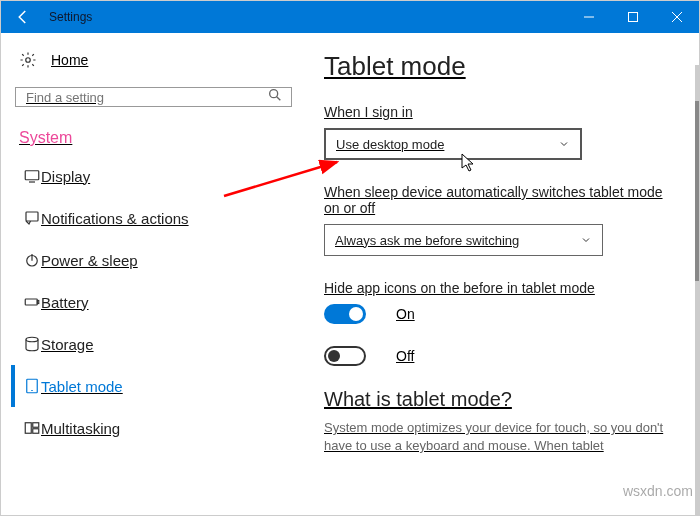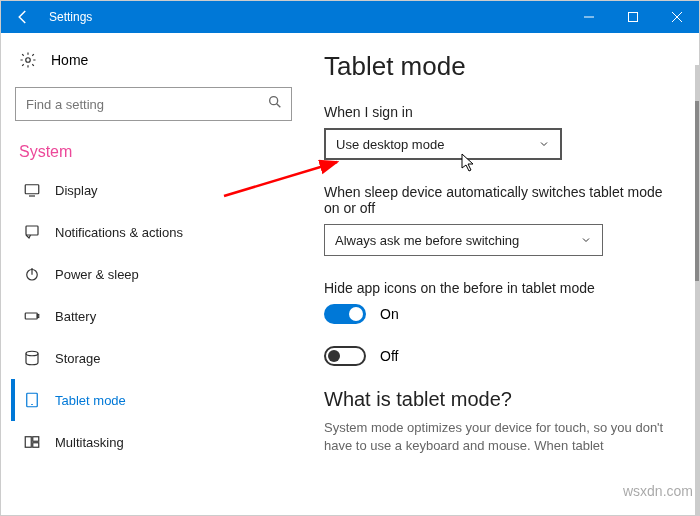--- a/index.html
+++ b/index.html
@@ -1,43 +1,43 @@
 <!DOCTYPE html>
 <html><head>
 <meta charset="utf-8">
 <style>
   * { box-sizing: border-box; margin: 0; padding: 0; font-family: "Segoe UI", -apple-system, sans-serif; }
   body { width: 700px; height: 516px; background: #fff; border: 1px solid #ccc; overflow: hidden; position: relative; }
-  .titlebar { height: 32px; background: #0078d7; color: #ffffff; display: flex; align-items: center; }
+  .titlebar { height: 32px; background: #0078d7; color: #0f172a; display: flex; align-items: center; }
   .back-btn { width: 44px; height: 32px; display: flex; align-items: center; justify-content: center; }
   .back-btn svg { width: 18px; height: 18px; }
   .title { flex: 1; font-size: 12px; padding-left: 4px; }
   .win-controls { display: flex; }
   .wc { width: 44px; height: 32px; display: flex; align-items: center; justify-content: center; }
   .wc svg { width: 10px; height: 10px; }
-  .content { display: flex; height: calc(100% - 32px); position: relative; }
+  .content { display: flex; height: calc(100% - 32px); position: relative; text-decoration: underline; }
   .sidebar { width: 305px; padding: 18px 14px 0 14px; border-right: none; overflow: hidden; }
   .home-row { display: flex; align-items: center; gap: 14px; margin-bottom: 18px; padding-left: 4px; }
   .home-row .lbl { font-size: 14px; }
-  .search-box { height: 34px; border: 1px solid #999; display: flex; align-items: center; padding: 0 8px 0 10px; margin-bottom: 22px; }
+  .search-box { height: 20px; border: 1px solid #999; display: flex; align-items: center; padding: 0 8px 0 10px; margin-bottom: 22px; }
   .search-box input { border: none; outline: none; flex: 1; font-size: 13px; color: #666; background: transparent; }
   .section-header { font-size: 16px; color: #ec4899; margin-bottom: 8px; padding-left: 4px; }
-  .nav-item { display: flex; align-items: center; gap: 14px; height: 42px; padding-left: 4px; font-size: 13px; color: #222; border-left: 4px solid transparent; margin-left: -4px; padding-left: 8px; cursor: default; }
+  .nav-item { display: flex; align-items: center; gap: 0; height: 42px; padding-left: 4px; font-size: 15px; color: #222; border-left: 4px solid transparent; margin-left: -4px; padding-left: 8px; cursor: default; }
   .nav-item.active { color: #0078d7; border-left-color: #0078d7; }
   .nav-icon { width: 18px; height: 18px; display: flex; align-items: center; justify-content: center; color: #333; }
   .nav-item.active .nav-icon { color: #0078d7; }
   .main { flex: 1; padding: 18px 20px 0 18px; overflow: hidden; position: relative; }
   .page-title { font-size: 26px; font-weight: 400; margin-bottom: 22px; color: #222; }
   .field-label { font-size: 14px; color: #222; margin-bottom: 8px; }
   .dropdown { height: 32px; border: 1px solid #666; display: flex; align-items: center; justify-content: space-between; padding: 0 10px; font-size: 13px; color: #222; margin-bottom: 24px; background: #fff; }
-  .dd1 { width: 238px; border: 2px solid #555; }
+  .dd1 { width: 258px; border: 2px solid #555; }
   .dd2 { width: 279px; }
   .chev { display: flex; }
   .chev svg { width: 12px; height: 12px; }
-  .toggle-row { display: flex; align-items: center; gap: 14px; margin-bottom: 22px; }
+  .toggle-row { display: flex; align-items: center; gap: 30px; margin-bottom: 22px; }
   .toggle { width: 42px; height: 20px; border-radius: 10px; position: relative; }
   .toggle.on { background: #0078d7; }
   .toggle.on::after { content: ""; position: absolute; right: 3px; top: 3px; width: 14px; height: 14px; border-radius: 50%; background: #fff; }
   .toggle.off { background: #fff; border: 2px solid #333; }
   .toggle.off::after { content: ""; position: absolute; left: 2px; top: 2px; width: 12px; height: 12px; border-radius: 50%; background: #333; }
   .toggle-label { font-size: 14px; }
   .sub-heading { font-size: 20px; font-weight: 400; margin-bottom: 8px; color: #222; }
   .desc { font-size: 13px; color: #666; line-height: 1.4; }
   .vscroll { position: absolute; right: 0; top: 32px; bottom: 0; width: 4px; background: #ccc; }
   .vscroll-thumb { position: absolute; top: 68px; right: 0; width: 4px; height: 180px; background: #888; }

